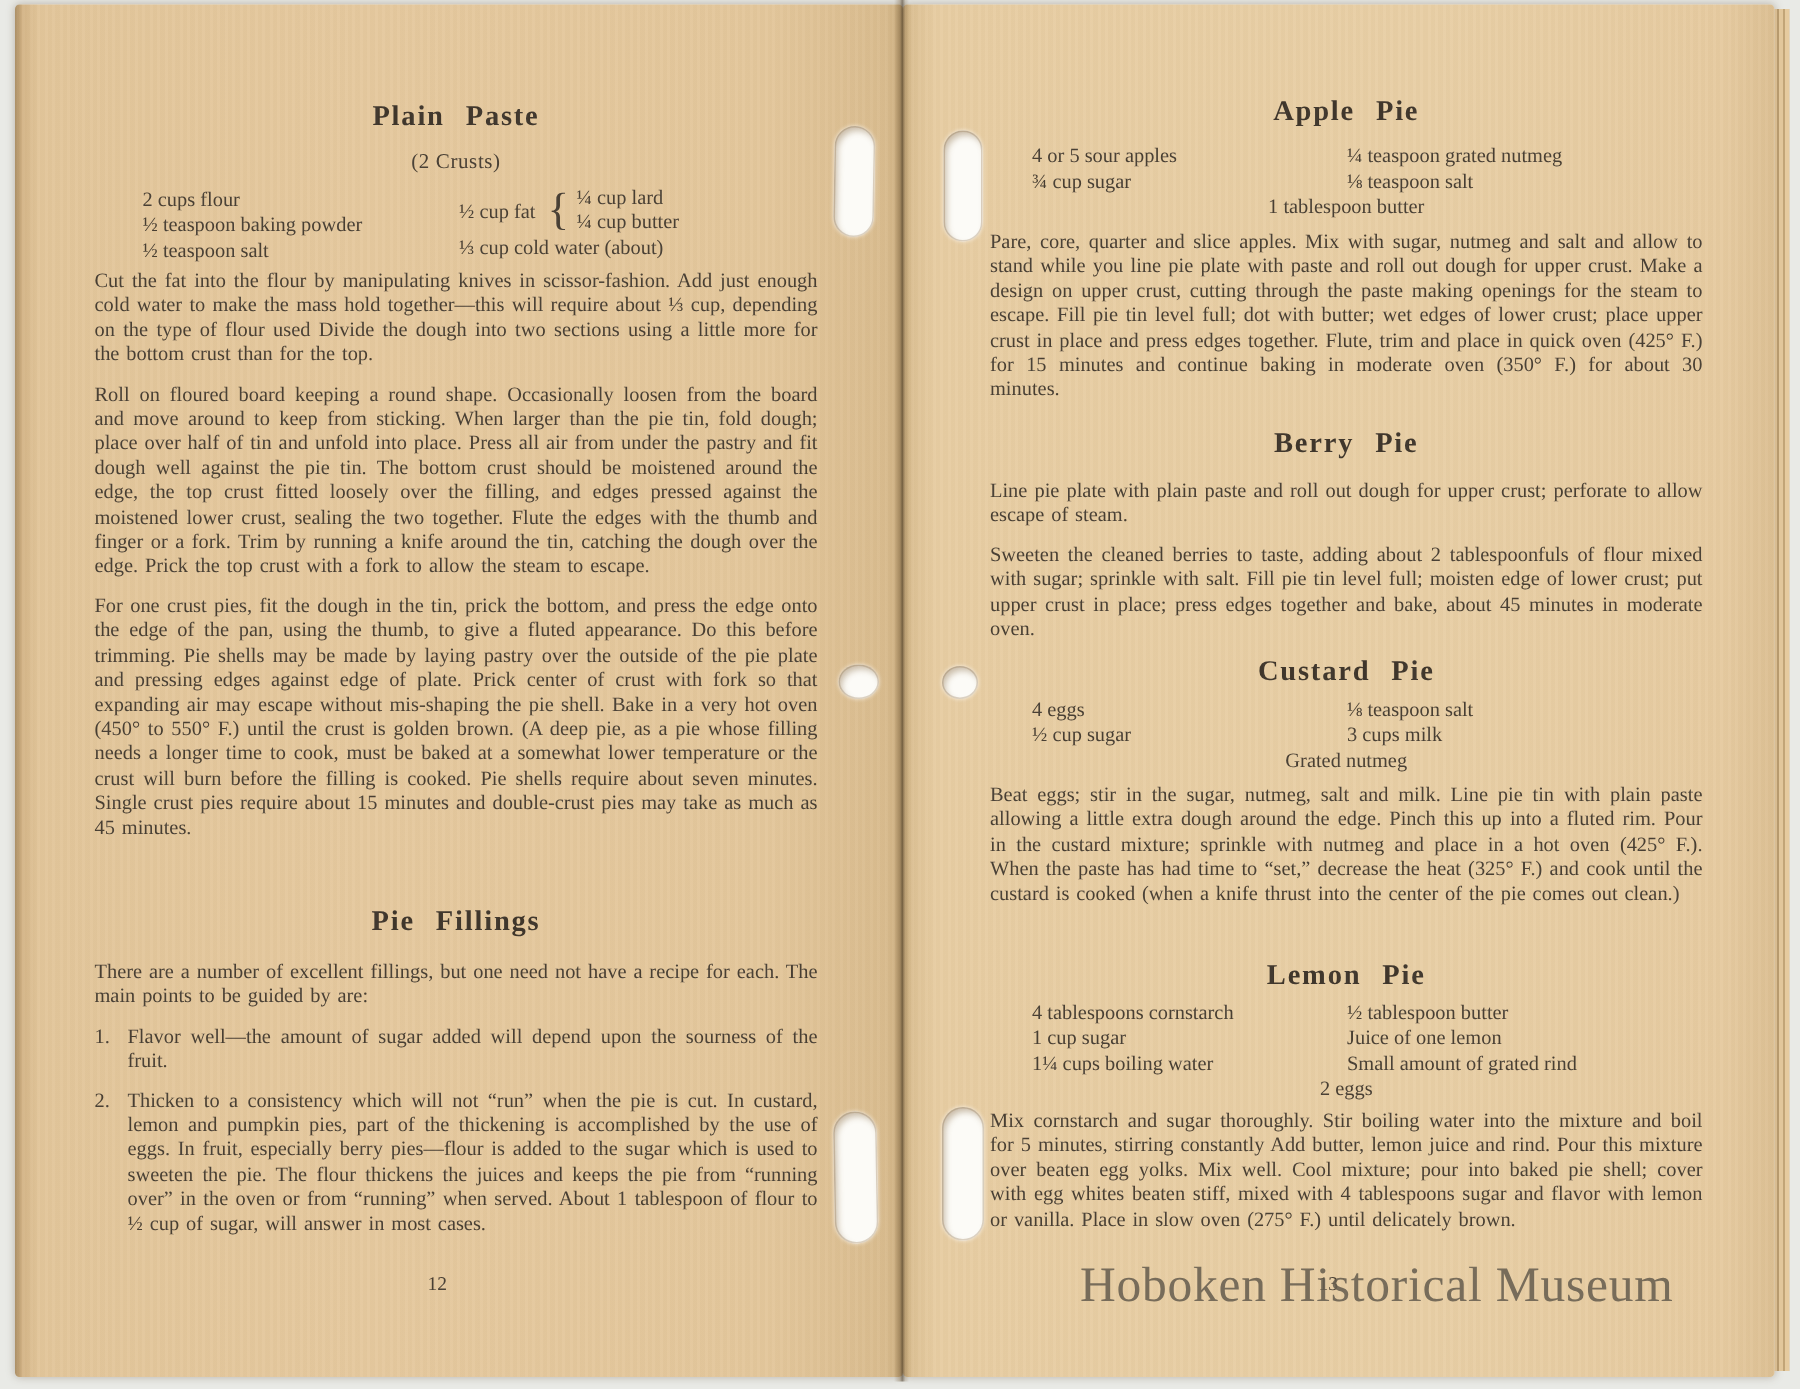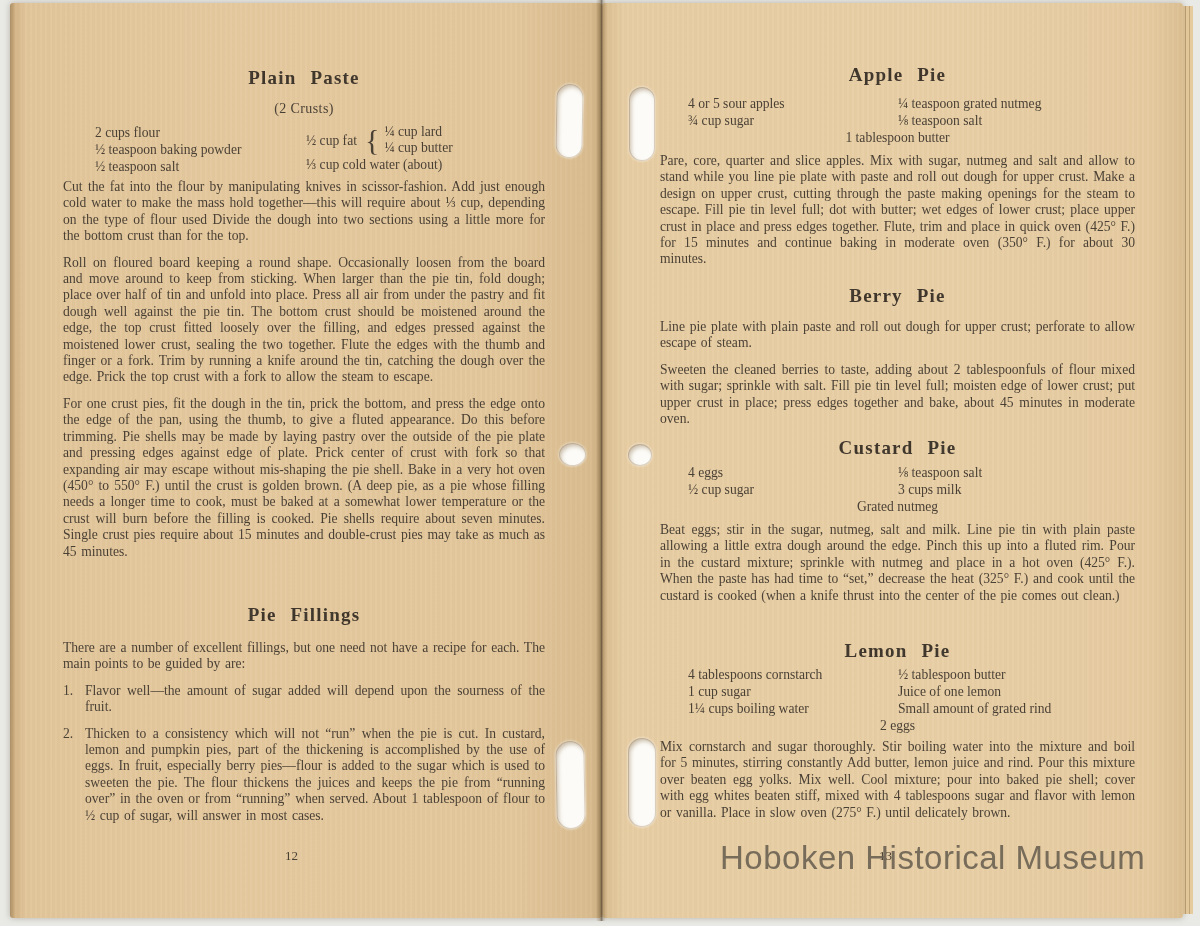--- a/index.html
+++ b/index.html
@@ -53,21 +53,21 @@
   .ing-center{text-align:center;font-size:13.6px;}
   .fat-row{display:flex;align-items:center;}
   .brace{font-size:30px;font-weight:400;line-height:30px;margin:0 5px 0 8px;color:#473e33;}
   .fat-opts{display:flex;flex-direction:column;line-height:16px;}
   .list-item{display:flex;margin-bottom:10px;}
   .list-num{flex:0 0 22px;}
   .list-text{flex:1;text-align:justify;}
   .pagenum{position:absolute;font-size:13px;color:#473e33;}
   .watermark{
     position:absolute;left:720px;top:839px;z-index:6;
-    font-family:Liberation Sans, sans-serif;font-size:33px;
+    font-family:Liberation Serif, serif;font-size:33px;
     color:rgba(104,94,80,.88);letter-spacing:.5px;white-space:nowrap;
   }
   .heads{margin-bottom:14px;}
 </style>
 </head>
 <body>
 
 <div class="page page-left">
 
   <div class="block rtitle" style="top:64px;">Plain Paste</div>

